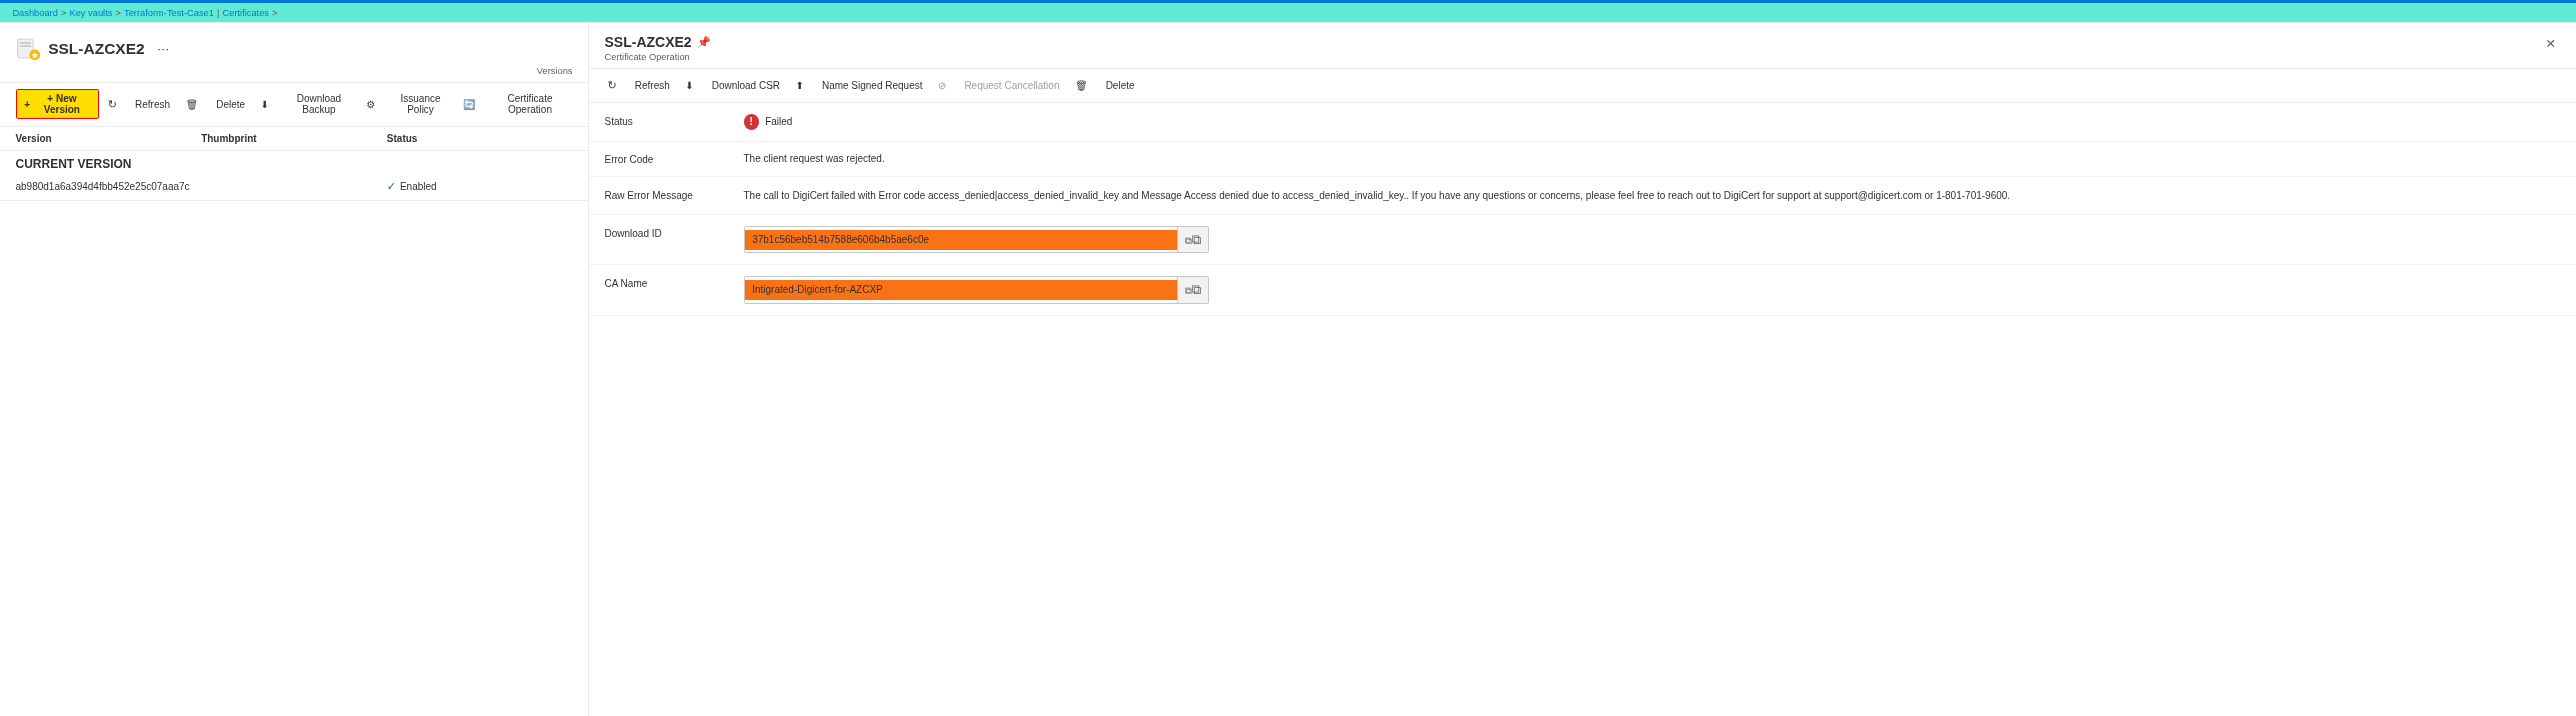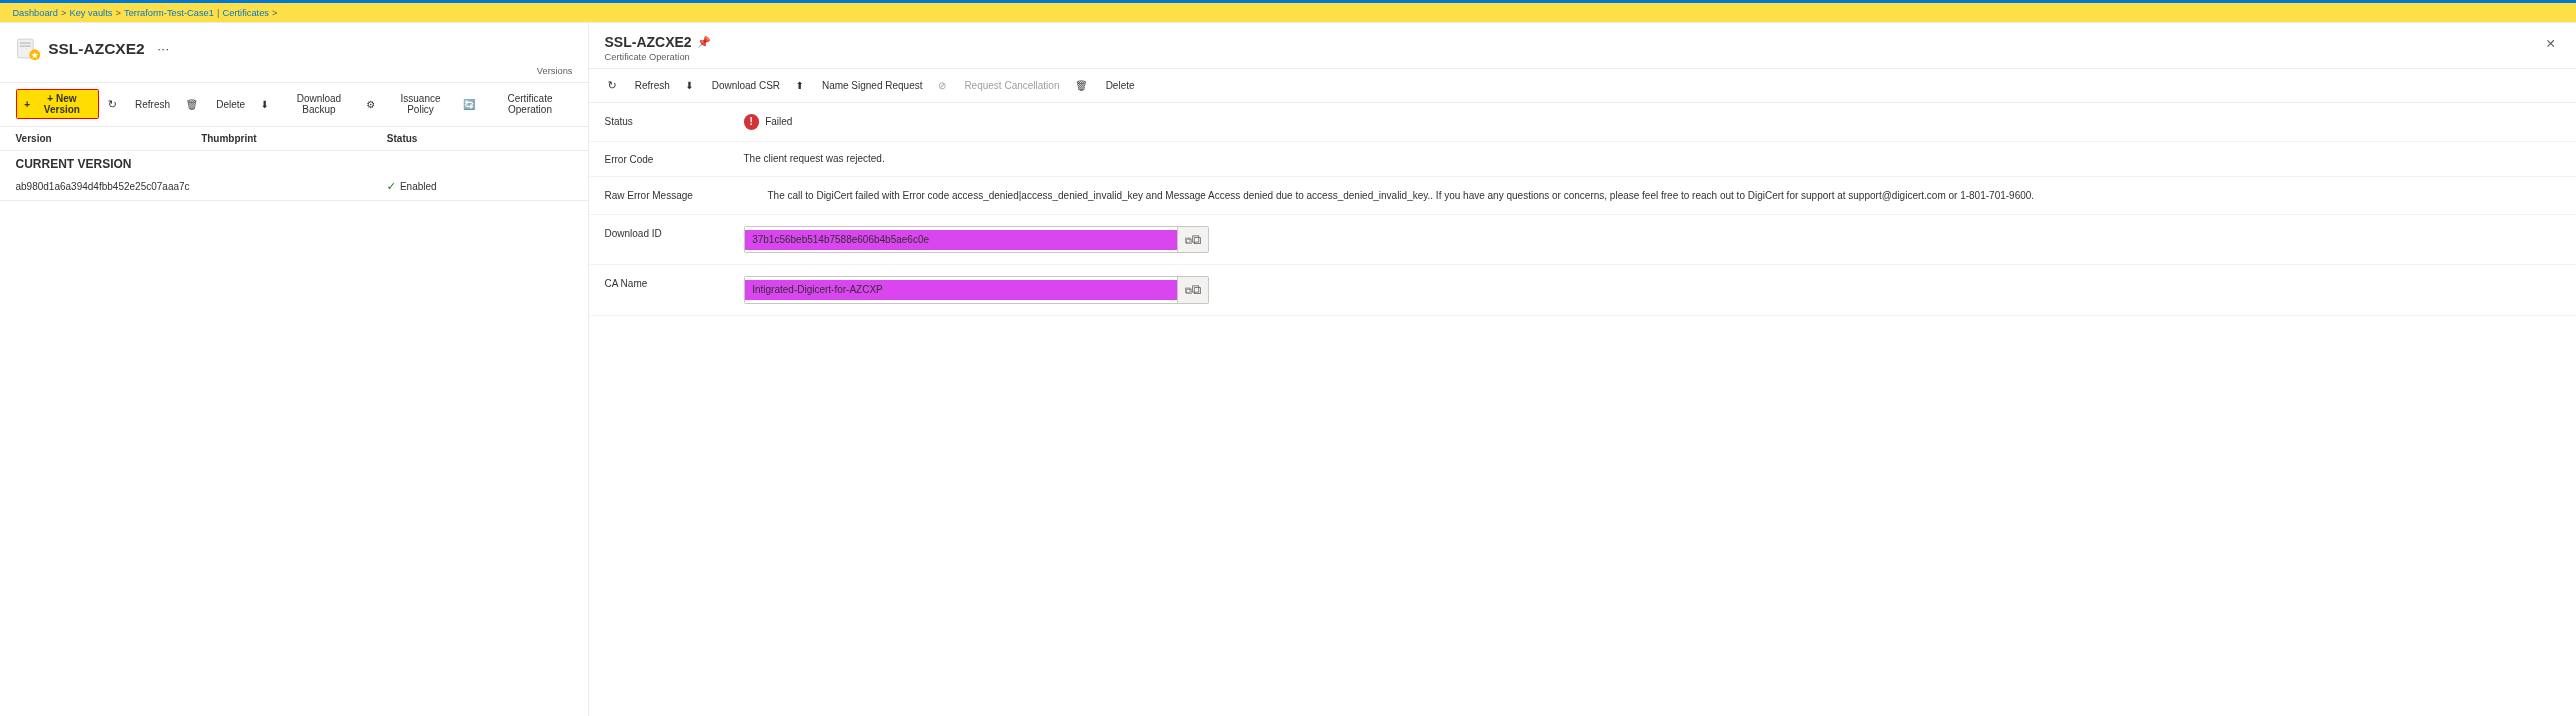--- a/index.html
+++ b/index.html
@@ -16,21 +16,21 @@
       background: #0078d4;
       width: 100%;
     }
 
     .breadcrumb {
       display: flex;
       align-items: center;
       padding: 4.6px 12.4px;
       font-size: 9.3px;
       color: #0078d4;
-      background: #fde047;
+      background: #5eead4;
       border-bottom: 0.8px solid #edebe9;
       gap: 3.1px;
     }
     .breadcrumb span { color: #605e5c; }
     .breadcrumb a { color: #0078d4; text-decoration: none; cursor: pointer; }
 
     .main-container {
       display: flex;
       height: calc(100vh - 23px);
       background: #f3f2f1;
@@ -263,21 +263,21 @@
       border-radius: 1.5px;
       overflow: hidden;
       max-width: 465px;
     }
 
     .input-value {
       flex: 1;
       padding: 4.6px 7.7px;
       font-size: 10px;
       color: #323130;
-      background: #d946ef;
+      background: #f97316;
     }
 
     .copy-btn {
       background: #f3f2f1;
       border: none;
       border-left: 0.8px solid #c8c6c4;
       cursor: pointer;
       padding: 4.6px 6.2px;
       display: flex;
       align-items: center;
@@ -432,21 +432,21 @@
         </div>
       </div>
 
       <div class="detail-row">
         <span class="detail-label">Error Code</span>
         <span class="detail-value">The client request was rejected.</span>
       </div>
 
       <div class="detail-row">
         <span class="detail-label">Raw Error Message</span>
-        <span class="detail-value" style="line-height:1.5;margin-left:24px;">The call to DigiCert failed with Error code access_denied|access_denied_invalid_key and Message Access denied due to access_denied_invalid_key.. If you have any questions or concerns, please feel free to reach out to DigiCert for support at support@digicert.com or 1-801-701-9600.</span>
+        <span class="detail-value" style="line-height:1.5;">The call to DigiCert failed with Error code access_denied|access_denied_invalid_key and Message Access denied due to access_denied_invalid_key.. If you have any questions or concerns, please feel free to reach out to DigiCert for support at support@digicert.com or 1-801-701-9600.</span>
       </div>
 
       <div class="detail-row">
         <span class="detail-label">Download ID</span>
         <div class="input-with-copy">
           <span class="input-value">37b1c56beb514b7588e606b4b5ae6c0e</span>
           <button class="copy-btn">
             <span class="icon-copy">⧉</span>
           </button>
         </div>

